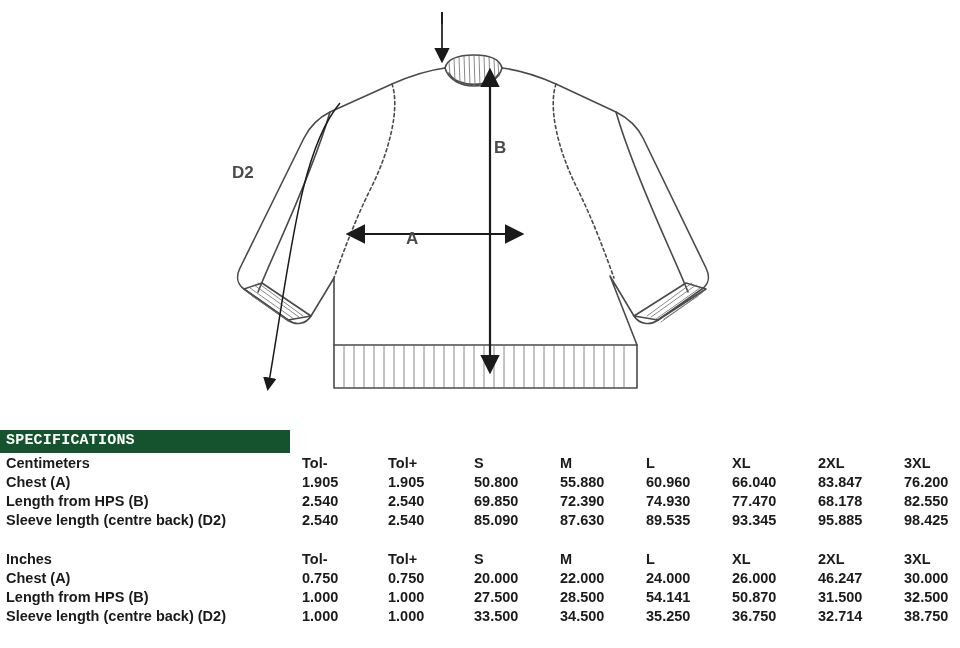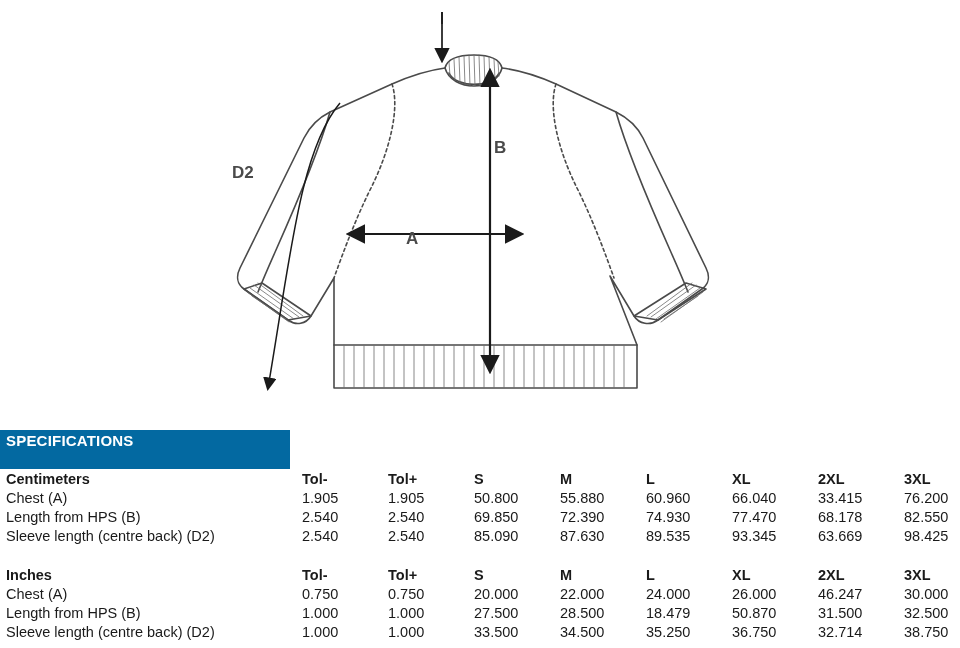--- a/index.html
+++ b/index.html
@@ -32,47 +32,48 @@
   .spec-wrap {
     position: absolute;
     left: 0;
     top: 430px;
     width: 960px;
     height: 218px;
   }
 
   .spec-header {
     width: 290px;
-    background: #0369a1;
+    background: #14532d;
     color: #ffffff;
     font-weight: bold;
     font-size: 15px;
     line-height: 20px;
-    padding: 1px 6px 18px 6px;
+    padding: 1px 6px 2px 6px;
     box-sizing: border-box;
     letter-spacing: 0.2px;
+    font-family: Liberation Mono, monospace;
   }
 
   table.spec {
     border-collapse: collapse;
     width: 960px;
     table-layout: fixed;
     font-size: 14.5px;
   }
   table.spec td {
     padding: 2px 0 1px 0;
     vertical-align: top;
     white-space: nowrap;
   }
   .col-label   { width: 296px; padding-left: 6px !important; font-weight: bold; margin-left: 10px; }
   .col-v       { width: 86px; }
   .col-last    { width: 88px; }
 
   .unit-row td { font-weight: bold; }
-  .data-row td { font-weight: normal; }
+  .data-row td { font-weight: bold; }
 
   .spacer-row td {
     height: 17px;
     padding: 0;
   }
 </style>
 </head>
 <body>
 
 <div class="illustration">
@@ -228,21 +229,21 @@
       </tr>
 
       <tr class="data-row">
         <td class="col-label">Chest (A)</td>
         <td class="col-v">1.905</td>
         <td class="col-v">1.905</td>
         <td class="col-v">50.800</td>
         <td class="col-v">55.880</td>
         <td class="col-v">60.960</td>
         <td class="col-v">66.040</td>
-        <td class="col-v">33.415</td>
+        <td class="col-v">83.847</td>
         <td class="col-last">76.200</td>
       </tr>
 
       <tr class="data-row">
         <td class="col-label">Length from HPS (B)</td>
         <td class="col-v">2.540</td>
         <td class="col-v">2.540</td>
         <td class="col-v">69.850</td>
         <td class="col-v">72.390</td>
         <td class="col-v">74.930</td>
@@ -252,21 +253,21 @@
       </tr>
 
       <tr class="data-row">
         <td class="col-label">Sleeve length (centre back) (D2)</td>
         <td class="col-v">2.540</td>
         <td class="col-v">2.540</td>
         <td class="col-v">85.090</td>
         <td class="col-v">87.630</td>
         <td class="col-v">89.535</td>
         <td class="col-v">93.345</td>
-        <td class="col-v">63.669</td>
+        <td class="col-v">95.885</td>
         <td class="col-last">98.425</td>
       </tr>
 
       <tr class="spacer-row">
         <td colspan="9"></td>
       </tr>
 
       <tr class="unit-row">
         <td class="col-label">Inches</td>
         <td class="col-v">Tol-</td>
@@ -290,21 +291,21 @@
         <td class="col-v">46.247</td>
         <td class="col-last">30.000</td>
       </tr>
 
       <tr class="data-row">
         <td class="col-label">Length from HPS (B)</td>
         <td class="col-v">1.000</td>
         <td class="col-v">1.000</td>
         <td class="col-v">27.500</td>
         <td class="col-v">28.500</td>
-        <td class="col-v">18.479</td>
+        <td class="col-v">54.141</td>
         <td class="col-v">50.870</td>
         <td class="col-v">31.500</td>
         <td class="col-last">32.500</td>
       </tr>
 
       <tr class="data-row">
         <td class="col-label">Sleeve length (centre back) (D2)</td>
         <td class="col-v">1.000</td>
         <td class="col-v">1.000</td>
         <td class="col-v">33.500</td>

